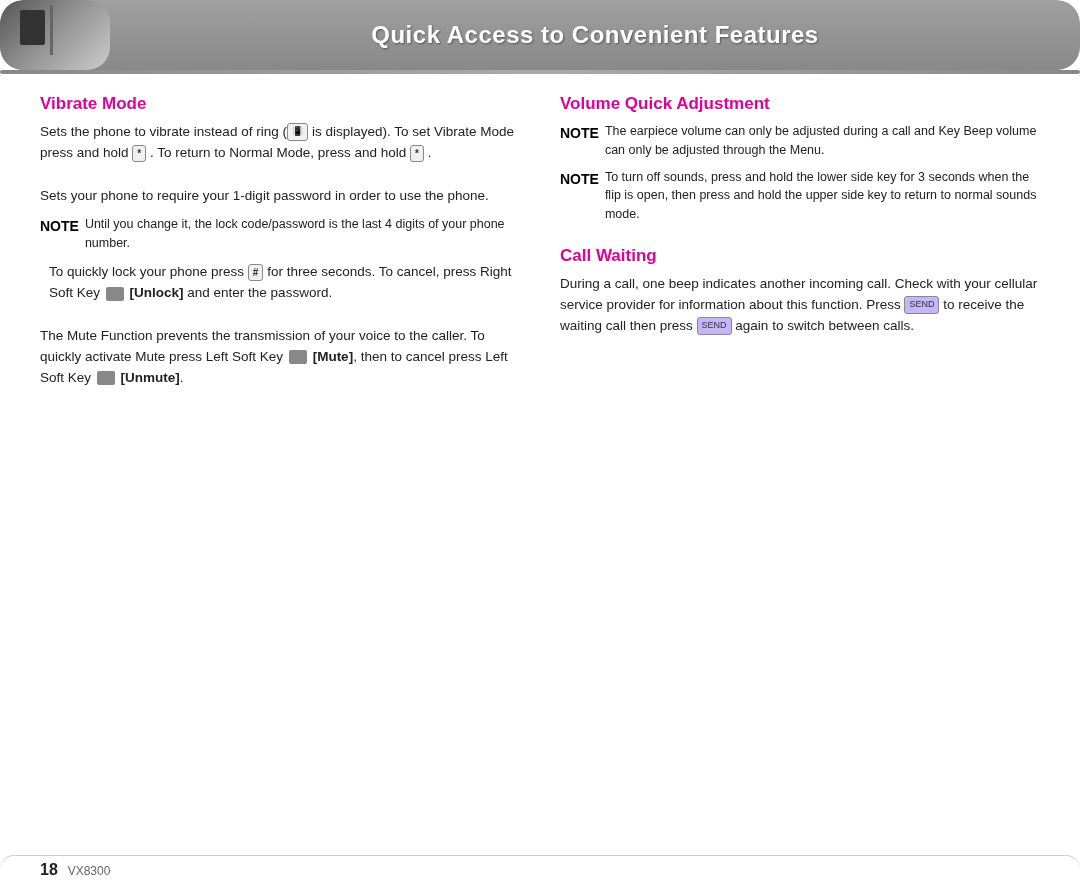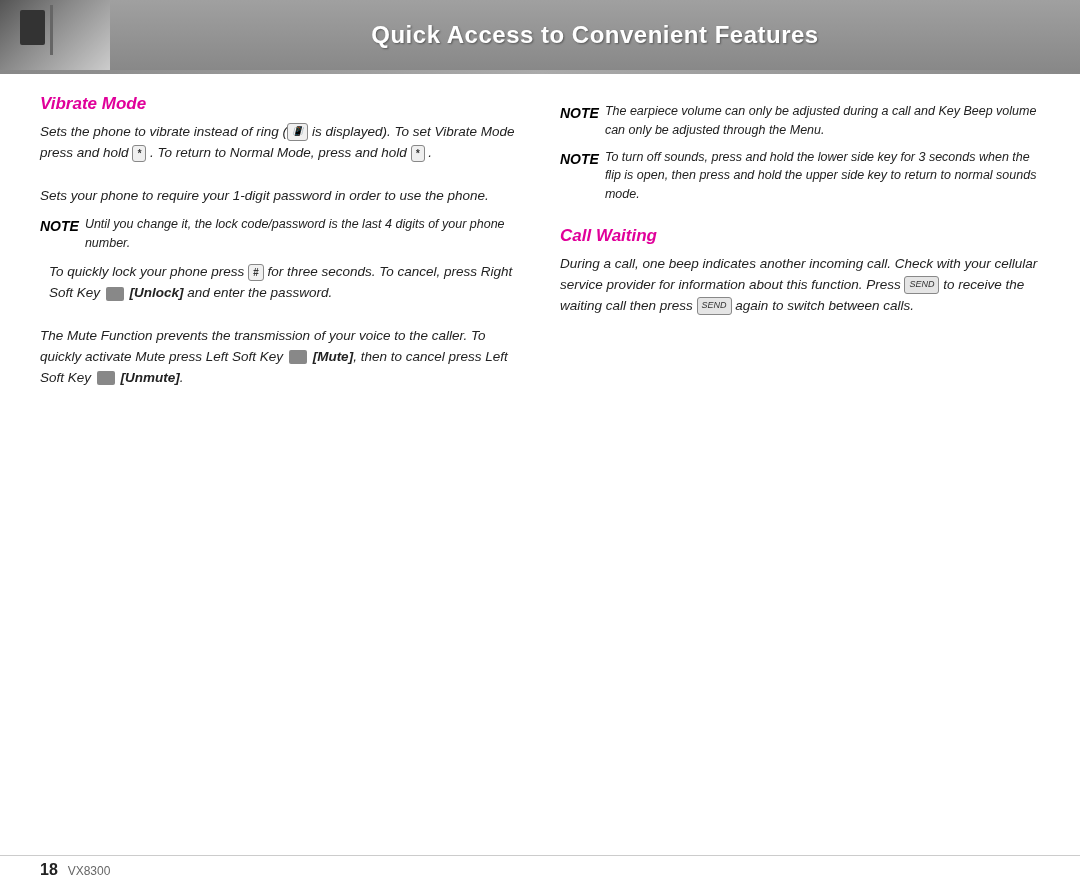--- a/index.html
+++ b/index.html
@@ -1,15 +1,15 @@
 <!DOCTYPE html>
 <html><head>
   <meta charset="utf-8">
   <style>
-    * { margin: 0; padding: 0; box-sizing: border-box; }
+    * { margin: 0; padding: 0; box-sizing: border-box; border-radius: 23px; }
 
     body {
       width: 1080px;
       height: 883px;
       background: #ffffff;
       font-family: Arial, Helvetica, sans-serif;
       font-size: 14px;
       color: #222;
       overflow: hidden;
     }
@@ -64,21 +64,20 @@
       height: 4px;
       background: linear-gradient(to right, #888, #aaa, #888);
     }
 
     
     .content {
       padding: 20px 40px 10px 40px;
       display: grid;
       grid-template-columns: 1fr 1fr;
       gap: 8px 40px;
-      font-style: italic;
     }
 
     .section {
       margin-bottom: 22px;
     }
 
     .section-title {
       font-size: 17px;
       font-weight: bold;
       color: #e0009a;
@@ -127,21 +126,21 @@
       font-weight: bold;
       color: #333;
       vertical-align: middle;
       line-height: 1.3;
     }
 
     .send-icon {
       display: inline-block;
       border: 1px solid #888;
       border-radius: 3px;
-      background: #e5e5e5;
+      background: #c4b5fd;
       padding: 1px 4px;
       font-size: 9px;
       color: #333;
       vertical-align: middle;
     }
 
     .softkey-icon {
       display: inline-block;
       width: 18px;
       height: 14px;
@@ -233,20 +232,21 @@
       <div class="section-body">
         The Mute Function prevents the transmission of your voice to the caller. To quickly activate Mute press Left Soft Key <span class="softkey-icon"></span> <span class="bold-word">[Mute]</span>, then to cancel press Left Soft Key <span class="softkey-icon"></span> <span class="bold-word">[Unmute]</span>.
       </div>
     </div>
 
   </div>
 
   <div class="right-col">
 
     <div class="section">
+      <div class="section-title">Volume Quick Adjustment</div>
       <div class="note-block">
         <span class="note-label">NOTE</span>
         <span class="note-text">The earpiece volume can only be adjusted during a call and Key Beep volume can only be adjusted through the Menu.</span>
       </div>
       <div class="note-block" style="margin-top:8px;">
         <span class="note-label">NOTE</span>
         <span class="note-text">To turn off sounds, press and hold the lower side key for 3 seconds when the flip is open, then press and hold the upper side key to return to normal sounds mode.</span>
       </div>
     </div>
 

